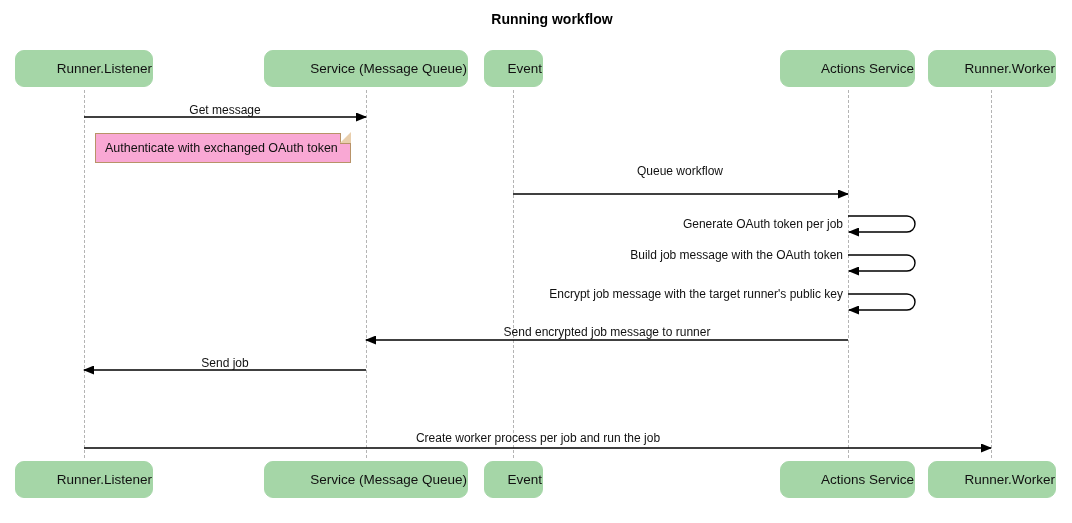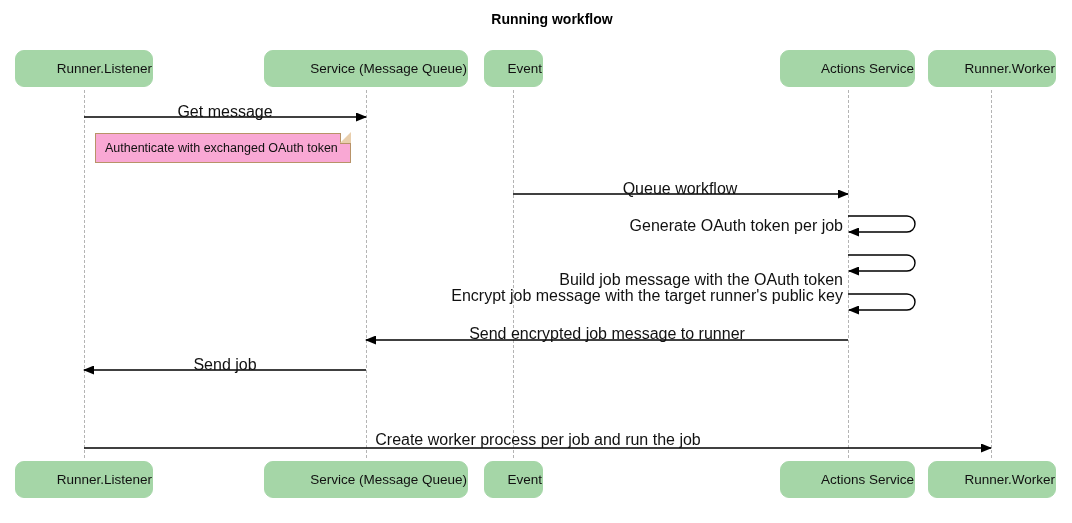--- a/index.html
+++ b/index.html
@@ -94,21 +94,21 @@
   #wires {
     position: absolute;
     left: 0;
     top: 0;
     width: 1072px;
     height: 523px;
     pointer-events: none;
   }
   .msg-label {
     position: absolute;
-    font-size: 16px;
+    font-size: 12px;
     color: #111111;
     white-space: nowrap;
     transform: translateX(-50%);
   }
   .msg-label.right-aligned {
     transform: translateX(-100%);
   }
 </style>
 </head>
 <body>
@@ -177,25 +177,25 @@
 
     <line x1="848" y1="340" x2="366" y2="340" stroke="#000000" stroke-width="1.4" marker-end="url(#arrow-l)"></line>
 
     <line x1="366" y1="370" x2="84" y2="370" stroke="#000000" stroke-width="1.4" marker-end="url(#arrow-l)"></line>
 
     <line x1="84" y1="448" x2="991" y2="448" stroke="#000000" stroke-width="1.4" marker-end="url(#arrow-r)"></line>
   </svg>
 
   <div class="msg-label" style="left:225px; top:103px;">Get message</div>
 
-  <div class="msg-label" style="left:680px; top:180px;">Queue workflow</div>
+  <div class="msg-label" style="left:680px; top:164px;">Queue workflow</div>
 
   <div class="msg-label right-aligned" style="left:843px; top:217px;">Generate OAuth token per job</div>
 
-  <div class="msg-label right-aligned" style="left:843px; top:248px;margin-top:23px;">Build job message with the OAuth token</div>
+  <div class="msg-label right-aligned" style="left:843px; top:248px;">Build job message with the OAuth token</div>
 
   <div class="msg-label right-aligned" style="left:843px; top:287px;">Encrypt job message with the target runner's public key</div>
 
   <div class="msg-label" style="left:607px; top:325px;text-align:right;">Send encrypted job message to runner</div>
 
   <div class="msg-label" style="left:225px; top:356px;">Send job</div>
 
   <div class="msg-label" style="left:538px; top:431px;">Create worker process per job and run the job</div>
 
   <div class="note" style="left:95px; top:133px; width:256px;">

